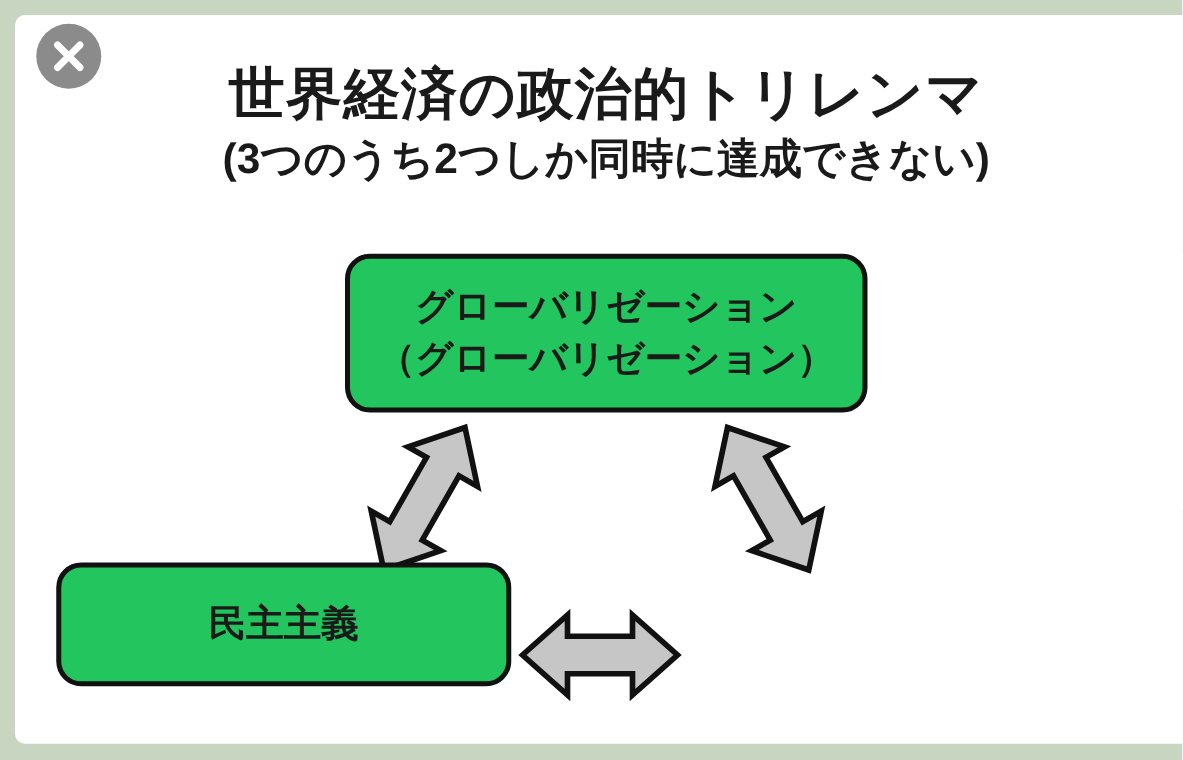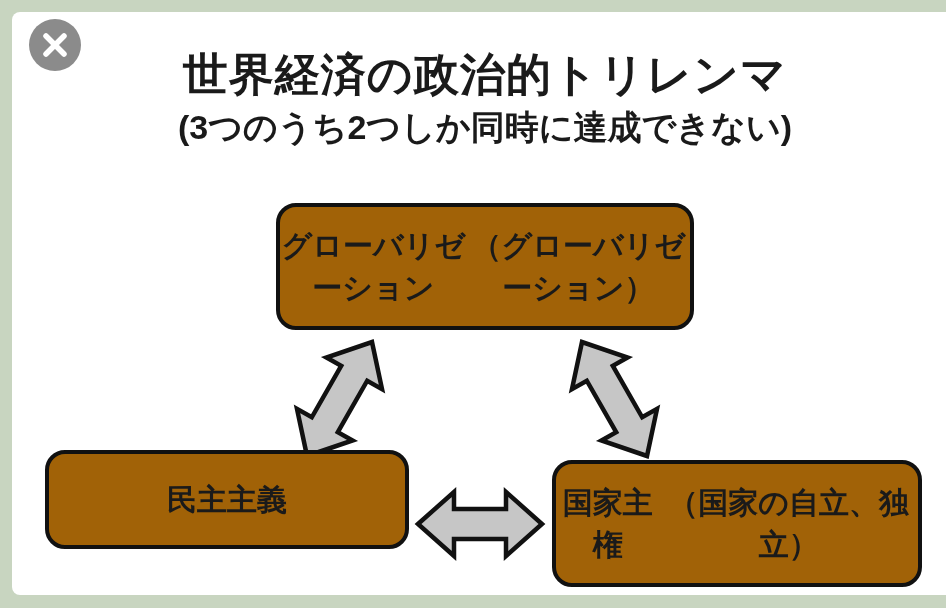--- a/index.html
+++ b/index.html
@@ -25,22 +25,22 @@
     text-align:center;font-size:45px;line-height:50px;font-weight:bold;
     color:#1a1a1a;letter-spacing:1px;
   }
   .subtitle{
     position:absolute;left:0;top:94px;width:946px;
     text-align:center;font-size:34px;line-height:42px;font-weight:bold;
     color:#1a1a1a;
   }
   .node{
     position:absolute;box-sizing:border-box;
-    border:4px solid #111111;border-radius:20px;background:#a16207;
-    display:flex;flex-direction:row;align-items:center;justify-content:center;
+    border:4px solid #111111;border-radius:20px;background:#22c55e;
+    display:flex;flex-direction:column;align-items:center;justify-content:center;
     font-size:30px;line-height:1.38;font-weight:bold;color:#1a1a1a;
     text-align:center;
   }
   .node-top{left:264px;top:191px;width:418px;height:127px;}
   .node-left{left:33px;top:438px;width:364px;height:99px;}
   .node-right{left:540px;top:448px;width:370px;height:127px;}
   .arrows{position:absolute;left:0;top:0;width:946px;height:608px;pointer-events:none;}
   .arrow{fill:#c6c6c6;stroke:#111111;stroke-width:4.5;stroke-linejoin:miter;}
 </style>
 </head>
@@ -60,24 +60,20 @@
 
     <div class="node node-top">
       <div>グローバリゼーション</div>
       <div>（グローバリゼーション）</div>
     </div>
 
     <div class="node node-left">
       <div>民主主義</div>
     </div>
 
-    <div class="node node-right">
-      <div>国家主権</div>
-      <div>（国家の自立、独立）</div>
-    </div>
 
   </div>
 
   <button class="close-btn" aria-label="close">
     <svg width="52" height="52" viewBox="0 0 52 52" xmlns="http://www.w3.org/2000/svg" aria-hidden="true">
       <line x1="17" y1="17" x2="35" y2="35" stroke="#ffffff" stroke-width="5.5" stroke-linecap="round"></line>
       <line x1="35" y1="17" x2="17" y2="35" stroke="#ffffff" stroke-width="5.5" stroke-linecap="round"></line>
     </svg>
   </button>
 </div>

